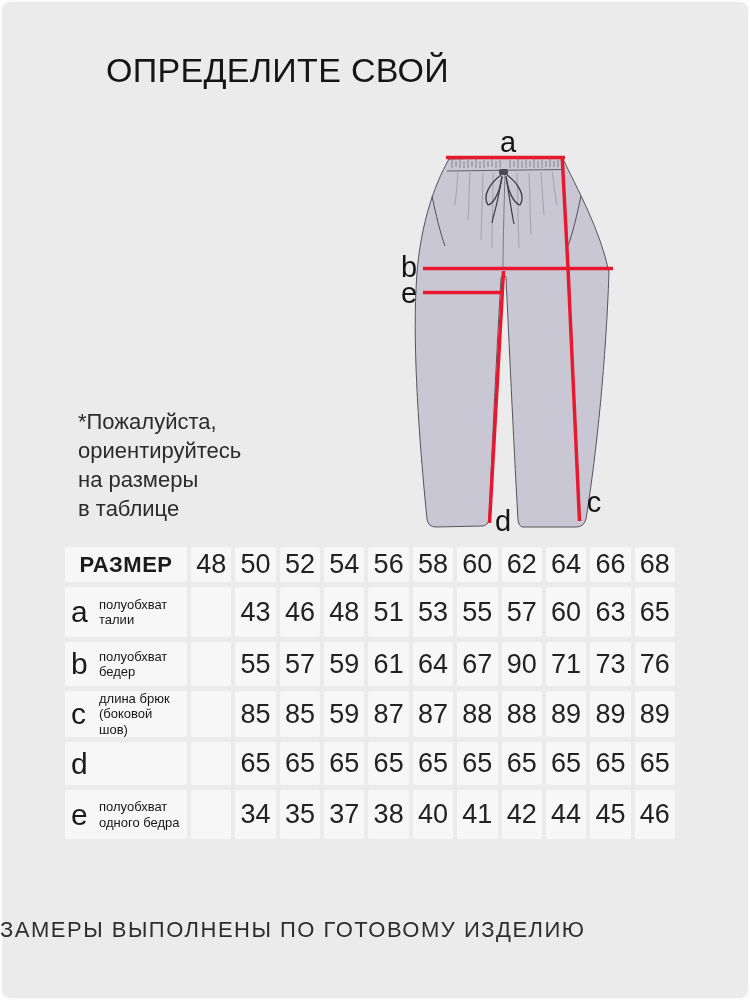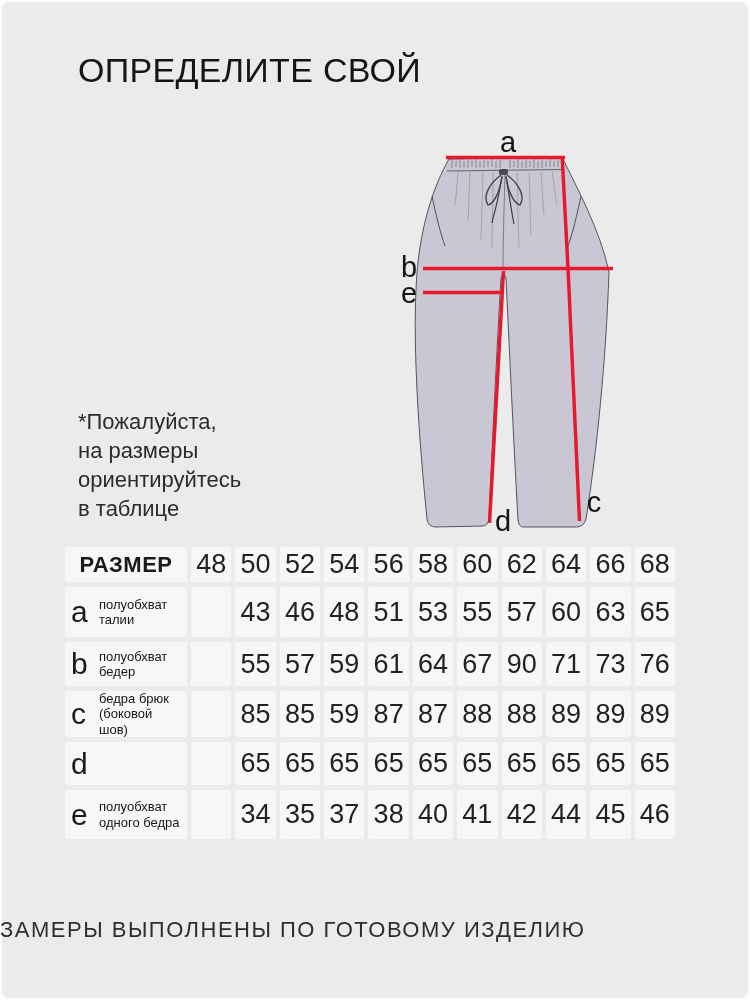--- a/index.html
+++ b/index.html
@@ -5,21 +5,21 @@
   html,body{margin:0;padding:0;background:#fff;}
   .canvas{
     position:relative;width:750px;height:1000px;margin:0 auto;
     background:#ebebeb;overflow:hidden;border-radius:10px;
     box-shadow:inset 0 0 0 2px rgba(255,255,255,.85);
     font-family:"Liberation Sans",sans-serif;color:#1c1c1c;
   }
   
   .title{position:absolute;left:78px;top:50px;font-size:34px;line-height:40px;letter-spacing:.3px;color:#151515;}
   .title .bold{font-weight:bold;}
-  .title .reg{font-weight:normal;}
+  .title .reg{font-weight:normal;margin-left:28px;}
   .title .rest{margin-left:9px;}
   
   .note{position:absolute;left:78px;top:396px;font-size:22px;line-height:29px;color:#2b2b2b;margin-top:11px;}
   
   .pants-svg{position:absolute;left:385px;top:125px;width:300px;height:420px;}
   
   .size-table{
     position:absolute;left:65px;top:547px;width:610px;
     display:grid;grid-template-columns:122px repeat(11,1fr);
     grid-template-rows:35px 50px 44px 46px 43px 49px;
@@ -88,22 +88,22 @@
 
     <text x="508" y="152" text-anchor="middle" font-size="29" fill="#151515">a</text>
     <text x="409" y="277" text-anchor="middle" font-size="29" fill="#151515">b</text>
     <text x="409" y="303" text-anchor="middle" font-size="29" fill="#151515">e</text>
     <text x="594" y="512" text-anchor="middle" font-size="29" fill="#151515">c</text>
     <text x="503" y="531" text-anchor="middle" font-size="29" fill="#151515">d</text>
   </svg>
 
   <div class="note">
     <div>*Пожалуйста,</div>
+    <div>ориентируйтесь</div>
     <div>на размеры</div>
-    <div>ориентируйтесь</div>
     <div>в таблице</div>
   </div>
 
   <div class="size-table">
 
     <div class="cell head-label">РАЗМЕР</div>
     <div class="cell num">48</div>
     <div class="cell num">50</div>
     <div class="cell num">52</div>
     <div class="cell num">54</div>
@@ -142,21 +142,21 @@
     <div class="cell num">61</div>
     <div class="cell num">64</div>
     <div class="cell num">67</div>
     <div class="cell num">90</div>
     <div class="cell num">71</div>
     <div class="cell num">73</div>
     <div class="cell num">76</div>
 
     <div class="cell label-cell">
       <span class="letter">c</span>
-      <span class="measure">бедра брюк (боковой шов)</span>
+      <span class="measure">длина брюк (боковой шов)</span>
     </div>
     <div class="cell num"></div>
     <div class="cell num">85</div>
     <div class="cell num">85</div>
     <div class="cell num">59</div>
     <div class="cell num">87</div>
     <div class="cell num">87</div>
     <div class="cell num">88</div>
     <div class="cell num">88</div>
     <div class="cell num">89</div>

